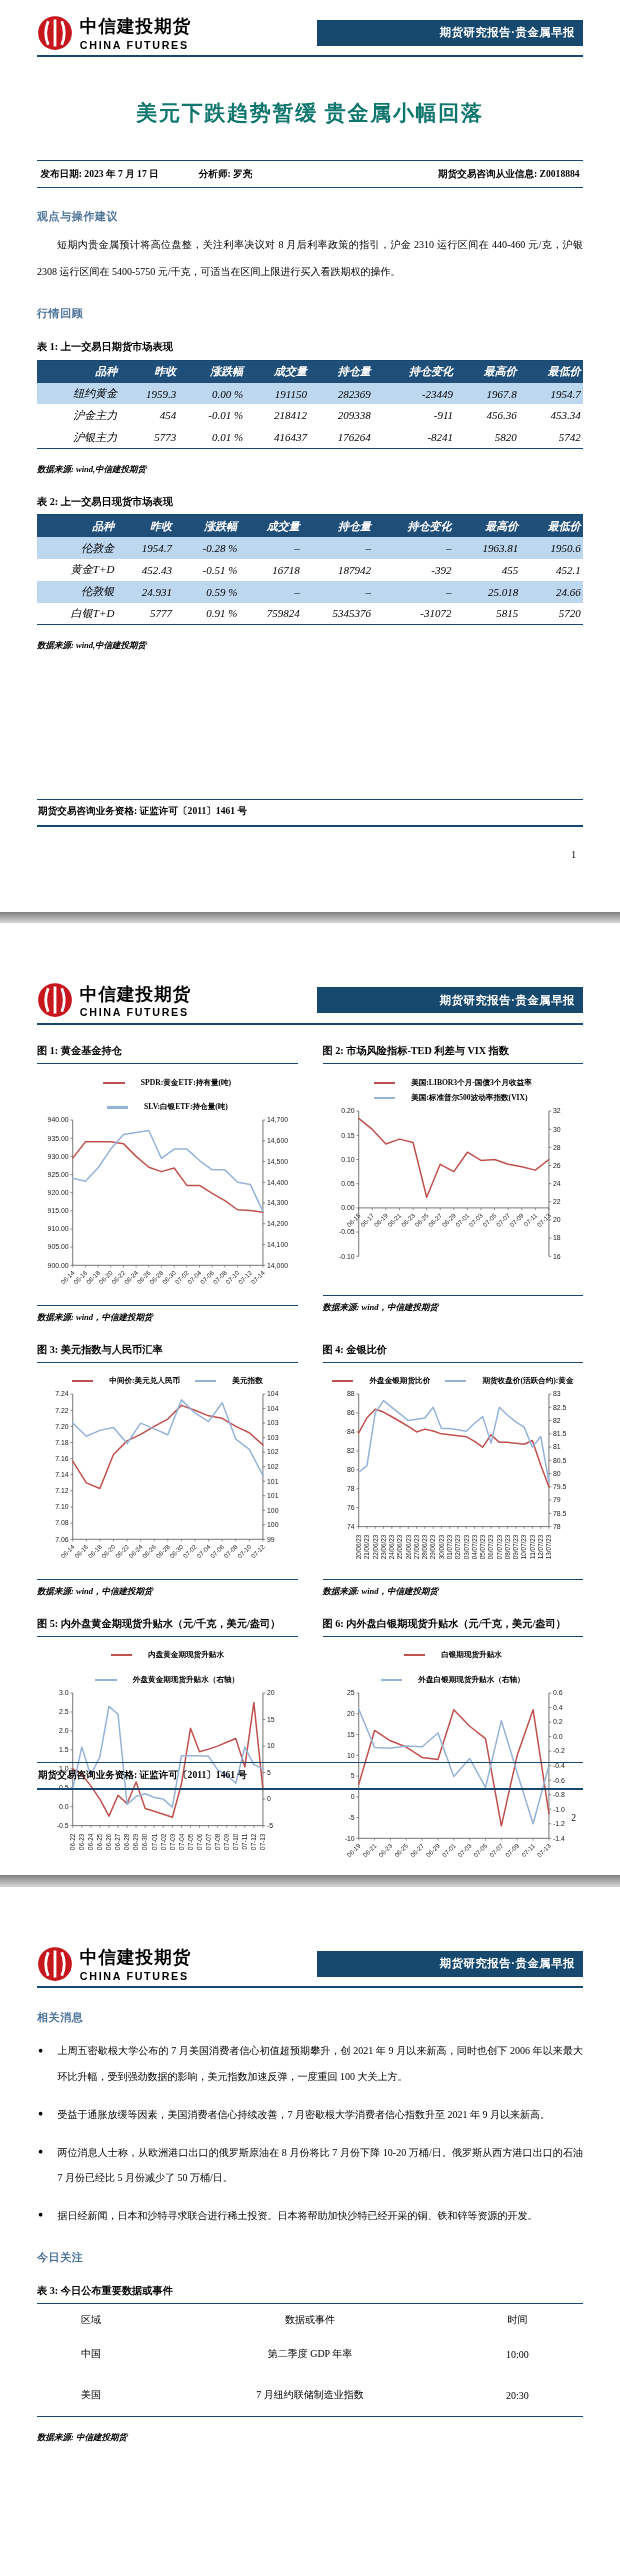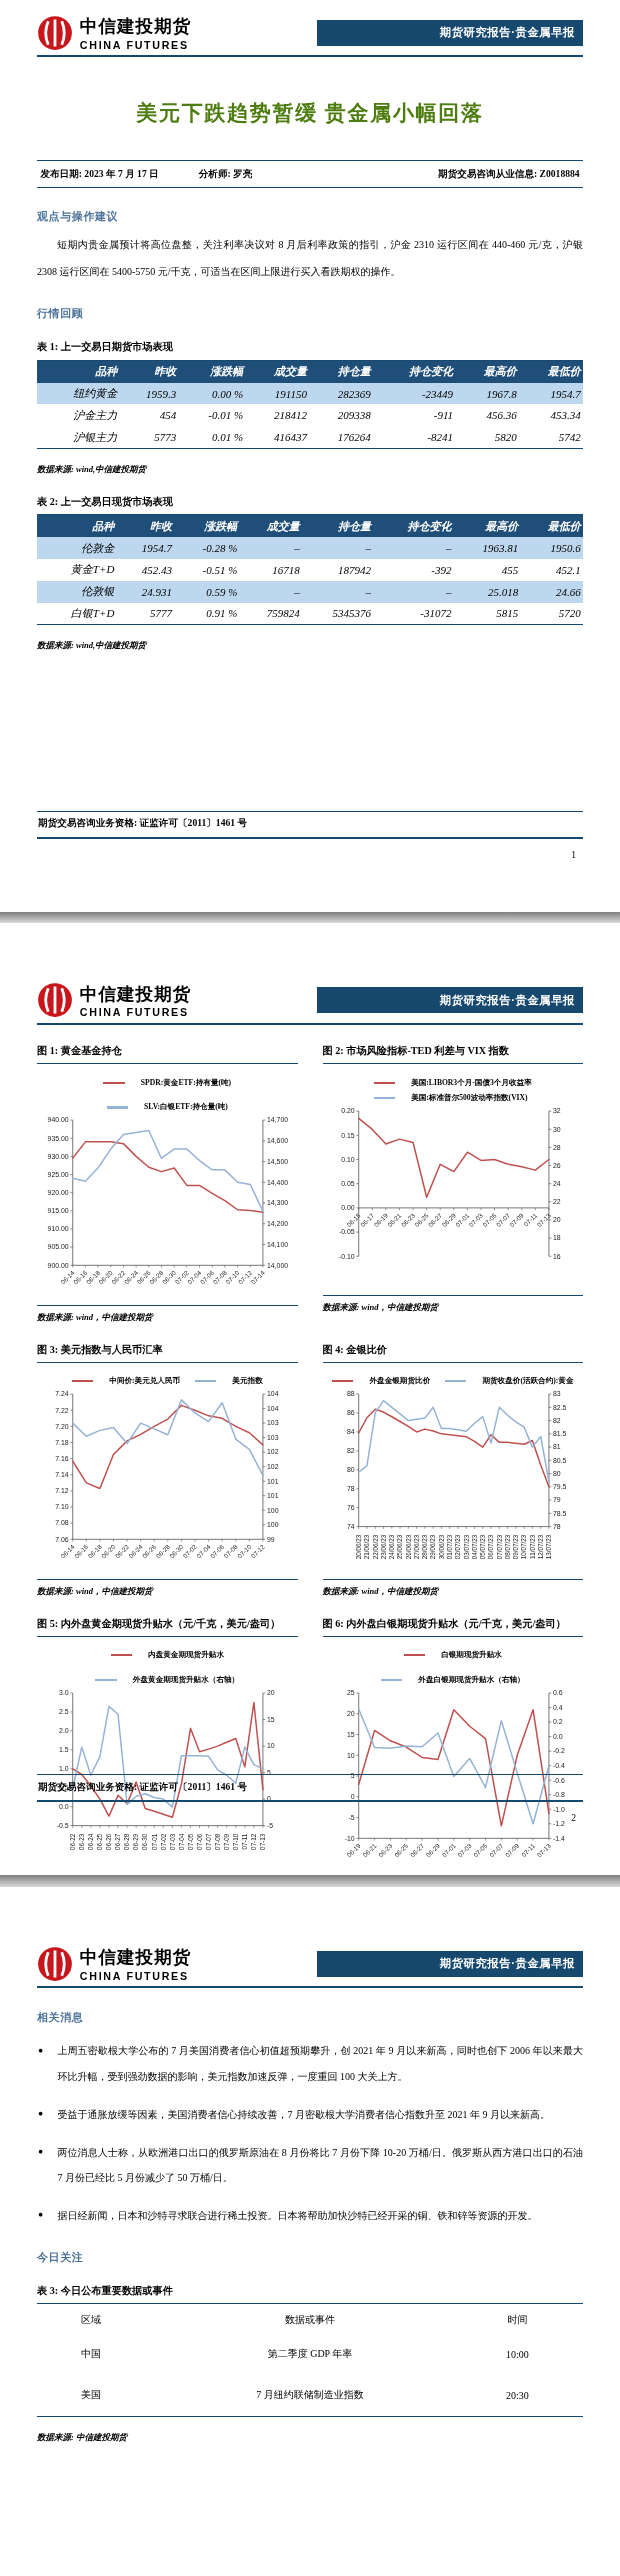--- a/index.html
+++ b/index.html
@@ -35,21 +35,21 @@
     background:#17496e; color:#fff;
     display:flex; align-items:center; justify-content:flex-end;
     font-size:11.3px; font-weight:bold; padding-right:8px; box-sizing:border-box;
     font-family:"Liberation Sans",sans-serif; letter-spacing:0.6px;
   }
   .header-rule { height:2.3px; background:#17496e; margin:4.5px 37px 0 37px; }
 
   
   .doc-title {
     margin-top:42px; text-align:center;
-    font-size:21px; font-weight:bold; color:#4d7c0f; letter-spacing:1.7px;
+    font-size:21px; font-weight:bold; color:#0f766e; letter-spacing:1.7px;
     font-family:"Liberation Serif","DejaVu Serif",serif;
   }
   .meta-row {
     margin:33px 37px 0 37px;
     border-top:1.7px solid #17496e; border-bottom:1.7px solid #17496e;
     padding:6.2px 3.4px; display:flex; gap:40px;
     font-family:"Liberation Serif","DejaVu Serif",serif;
     font-size:9.6px; font-weight:bold;
   }
   .meta-license { margin-left:auto; }
@@ -80,21 +80,21 @@
     padding:3.4px 2.3px; border-top:1.7px solid #17496e;
   }
   table.data td { padding:3.4px 2.3px; }
   table.data tr.alt { background:#bdd7ee; }
   .source-note {
     font-family:"Liberation Serif","DejaVu Serif",serif;
     font-weight:bold; font-style:italic; font-size:8.5px; margin-top:14.7px;
   }
 
   .page-footer {
-    position:absolute; left:37px; right:37px; bottom:73px;
+    position:absolute; left:37px; right:37px; bottom:85px;
     border-top:1.1px solid #17496e; border-bottom:2.3px solid #17496e;
     padding:5.7px 1.1px 6.8px 1.1px;
     font-family:"Liberation Serif","DejaVu Serif",serif;
     font-size:9.6px; font-weight:bold;
   }
   .page-num {
     position:absolute; right:44px; bottom:52px;
     font-family:"Liberation Serif","DejaVu Serif",serif; font-size:9.6px;
   }
 

